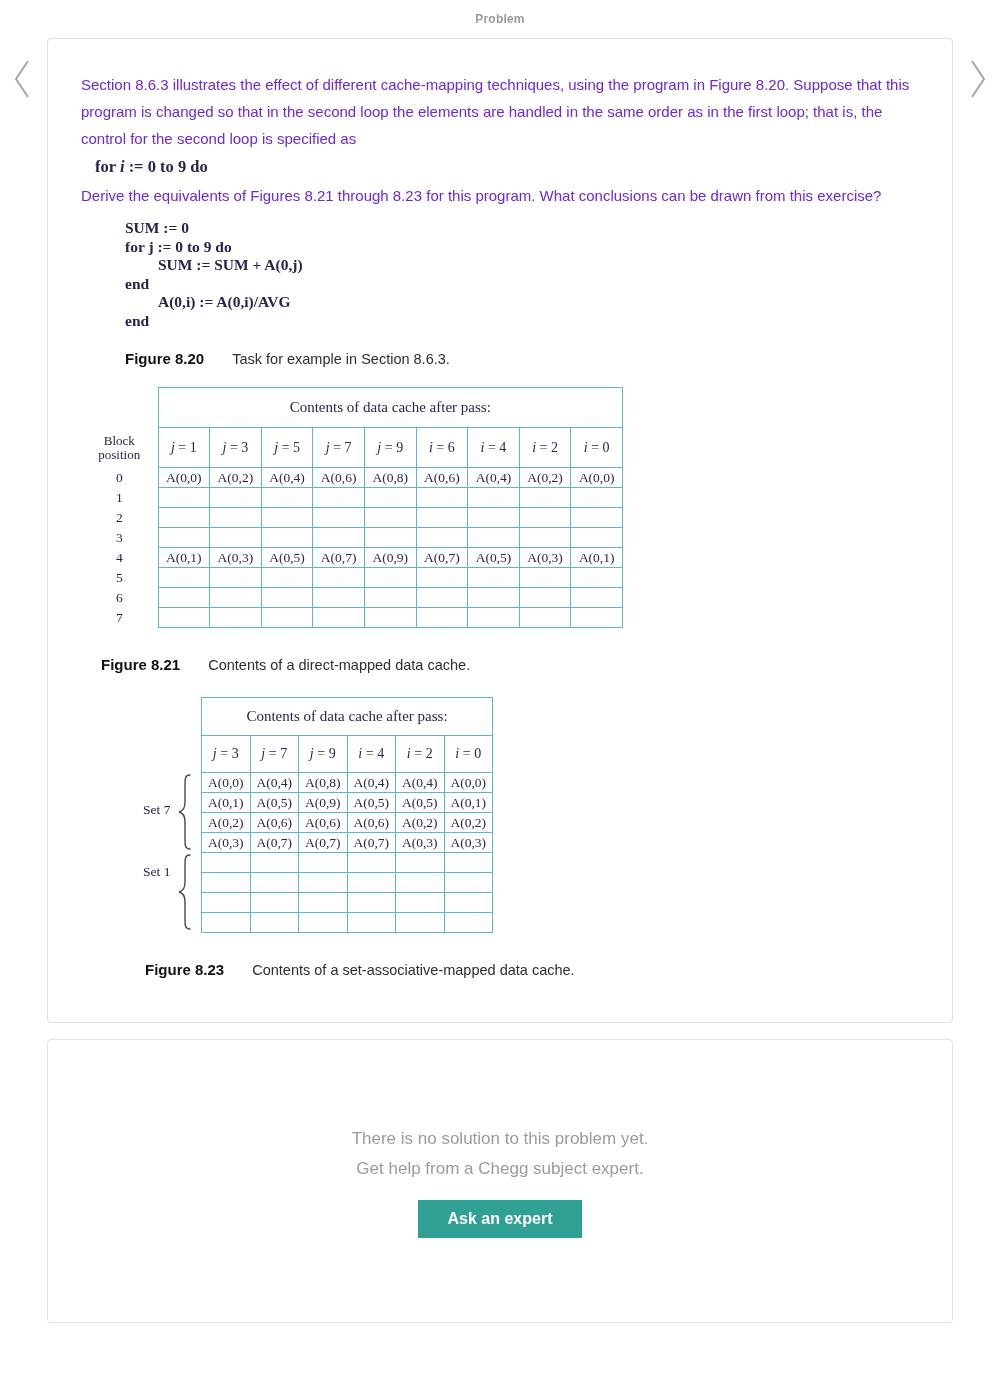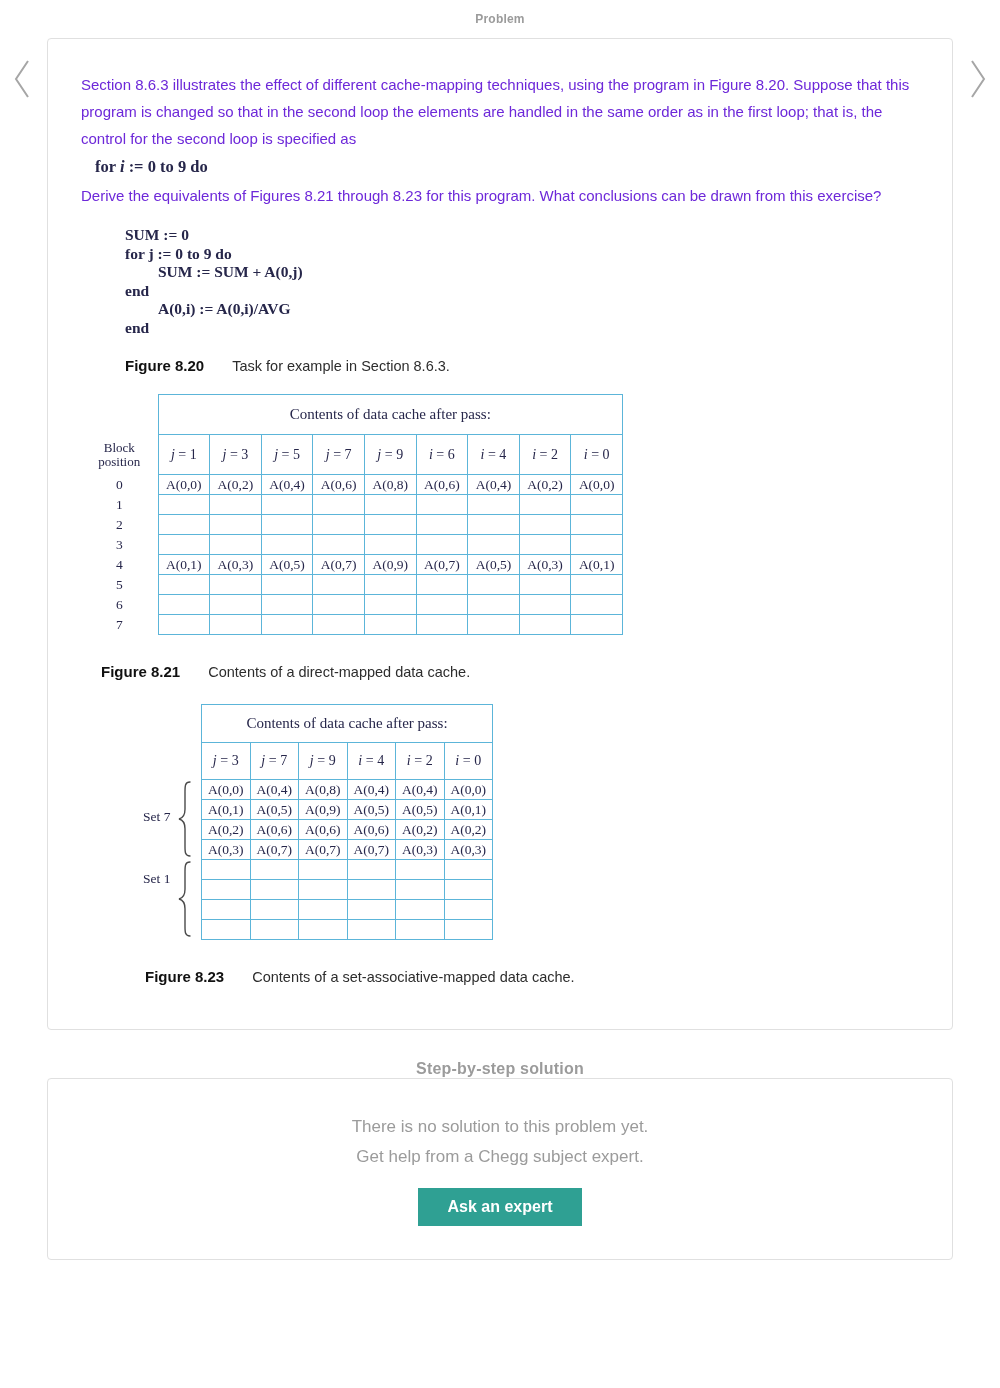--- a/index.html
+++ b/index.html
@@ -14,21 +14,21 @@
   .page{position:relative;width:1000px;min-height:1388px;padding-top:12px;}
   .page-title{text-align:center;font-size:12px;font-weight:bold;color:var(--muted);letter-spacing:.2px;}
   .nav-arrow{position:absolute;top:56px;background:none;border:none;cursor:pointer;padding:0;line-height:0;}
   .nav-arrow.left{left:9px;}
   .nav-arrow.right{right:9px;}
   .card{margin:0 47px;border:1px solid #e0e0e0;border-radius:4px;background:#fff;}
   .problem-card{margin-top:12px;padding:32px 33px 44px;}
   .ptext{font-size:15px;line-height:27px;color:#6d28d9;}
   .loop-line{font-family:"Liberation Serif",serif;font-weight:bold;font-size:16.5px;color:var(--ink);margin:3px 0 3px 14px;line-height:24px;}
   .loop-line i{font-style:italic;}
-  .code-block{margin:17px 0 0 44px;font-family:"Liberation Serif",serif;font-weight:bold;font-size:15.5px;color:var(--ink);line-height:18.5px;}
+  .code-block{margin:10px 0 0 44px;font-family:"Liberation Serif",serif;font-weight:bold;font-size:15.5px;color:var(--ink);line-height:18.5px;}
   .code-line.ind{padding-left:33px;}
   .fig-caption{font-size:14.5px;color:#2d2d2d;}
   .fig-caption b{font-size:15px;color:#111;margin-right:28px;}
   .cap820{margin:20px 0 0 44px;}
   .cap821{margin:28px 0 0 20px;}
   .cap823{margin:28px 0 0 64px;}
   table{border-collapse:collapse;table-layout:fixed;font-family:"Liberation Serif",serif;color:var(--ink);}
   #table821{width:542px;margin-top:20px;font-size:13.5px;}
   #table821 td,#table821 th{border:1px solid var(--tbl);text-align:center;font-weight:normal;height:20px;padding:0;overflow:hidden;}
   #table821 th.ttl{height:40px;font-size:15px;}
@@ -38,21 +38,21 @@
   #table823 th.ttl{height:38px;font-size:15px;}
   #table823 tr.hrow th{height:37px;font-size:14px;}
   th i, .hrow i{font-style:italic;font-family:"Liberation Serif",serif;}
   td.plain{border:none !important;}
   td.corner{font-size:13px;line-height:14px;}
   td.rlab{font-size:13.5px;}
   .fig823-wrap{position:relative;margin:24px 0 0 120px;width:292px;}
   .set-label{position:absolute;left:-58px;width:40px;font-family:"Liberation Serif",serif;font-size:13.5px;color:var(--ink);text-align:left;}
   .brace{position:absolute;left:-24px;width:16px;line-height:0;}
   .solution-title{text-align:center;font-size:16px;font-weight:bold;color:var(--muted);margin-top:30px;letter-spacing:.2px;}
-  .solution-card{height:182px;display:flex;flex-direction:column;align-items:center;justify-content:center;}
+  .solution-card{margin-top:16px;height:284px;display:flex;flex-direction:column;align-items:center;justify-content:center;}
   .nosol{font-size:17px;color:var(--muted);margin:5px 0;}
   .ask-btn{margin-top:16px;background:var(--accent);color:#fff;font-family:"Liberation Sans",sans-serif;font-size:16px;font-weight:bold;border:none;border-radius:0;padding:10px 30px;cursor:pointer;}
 </style>
 </head>
 <body>
 
 <div class="page">
 
   <h1 class="page-title">Problem</h1>
 
@@ -302,21 +302,20 @@
         <div class="set-label" style="top: 105px;">Set 7</div>
         <div class="brace" style="top: 157px;"><svg width="16" height="76" viewBox="0 0 16 78" preserveAspectRatio="none">
             <path d="M13,1 C8,1 8,5 8,11 L8,29 C8,35 6,38 2,39 C6,40 8,43 8,49 L8,67 C8,73 8,77 13,77" fill="none" stroke="#4a4a4a" stroke-width="1.4" stroke-linecap="round"></path>
           </svg></div>
         <div class="set-label" style="top: 167px;">Set 1</div>
       </div>
 
     <p class="fig-caption cap823"><b>Figure 8.23</b><span>Contents of a set-associative-mapped data cache.</span></p>
   </section>
 
-  <h2 class="solution-title">Step-by-step solution</h2>
 
   <section class="card solution-card">
     <p class="nosol">There is no solution to this problem yet.</p>
     <p class="nosol">Get help from a Chegg subject expert.</p>
     <button class="ask-btn">Ask an expert</button>
   </section>
 
 </div>
 
 </body></html>

